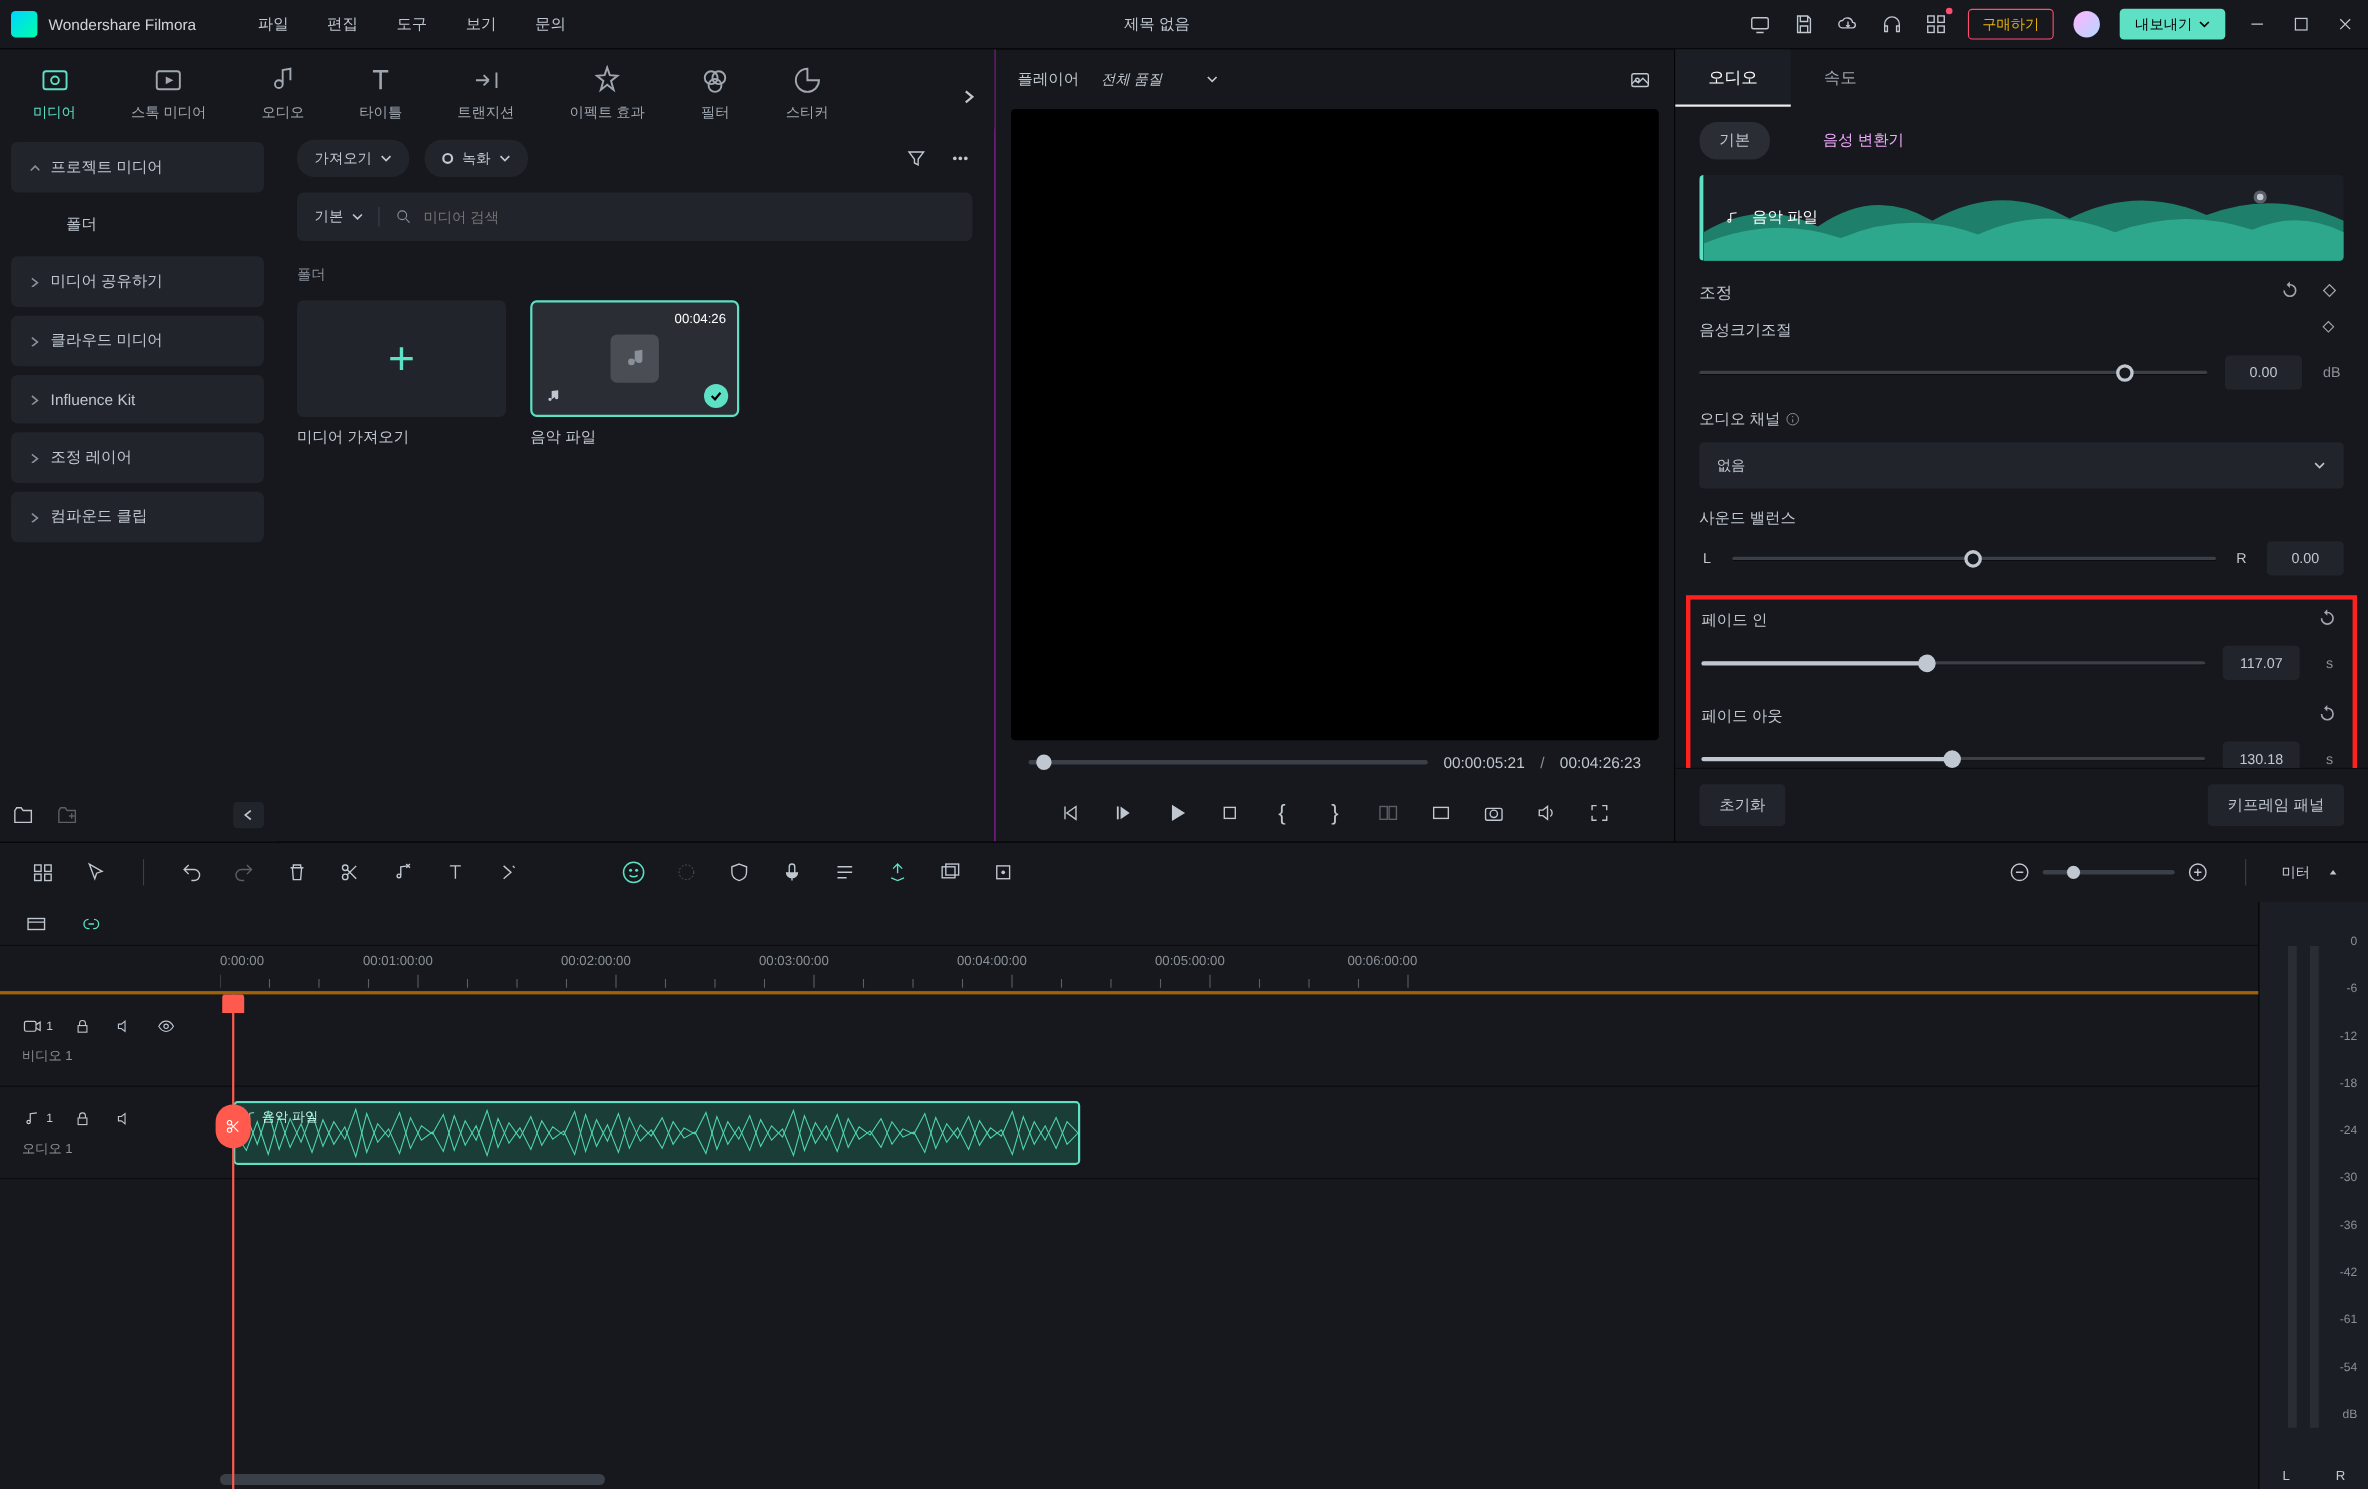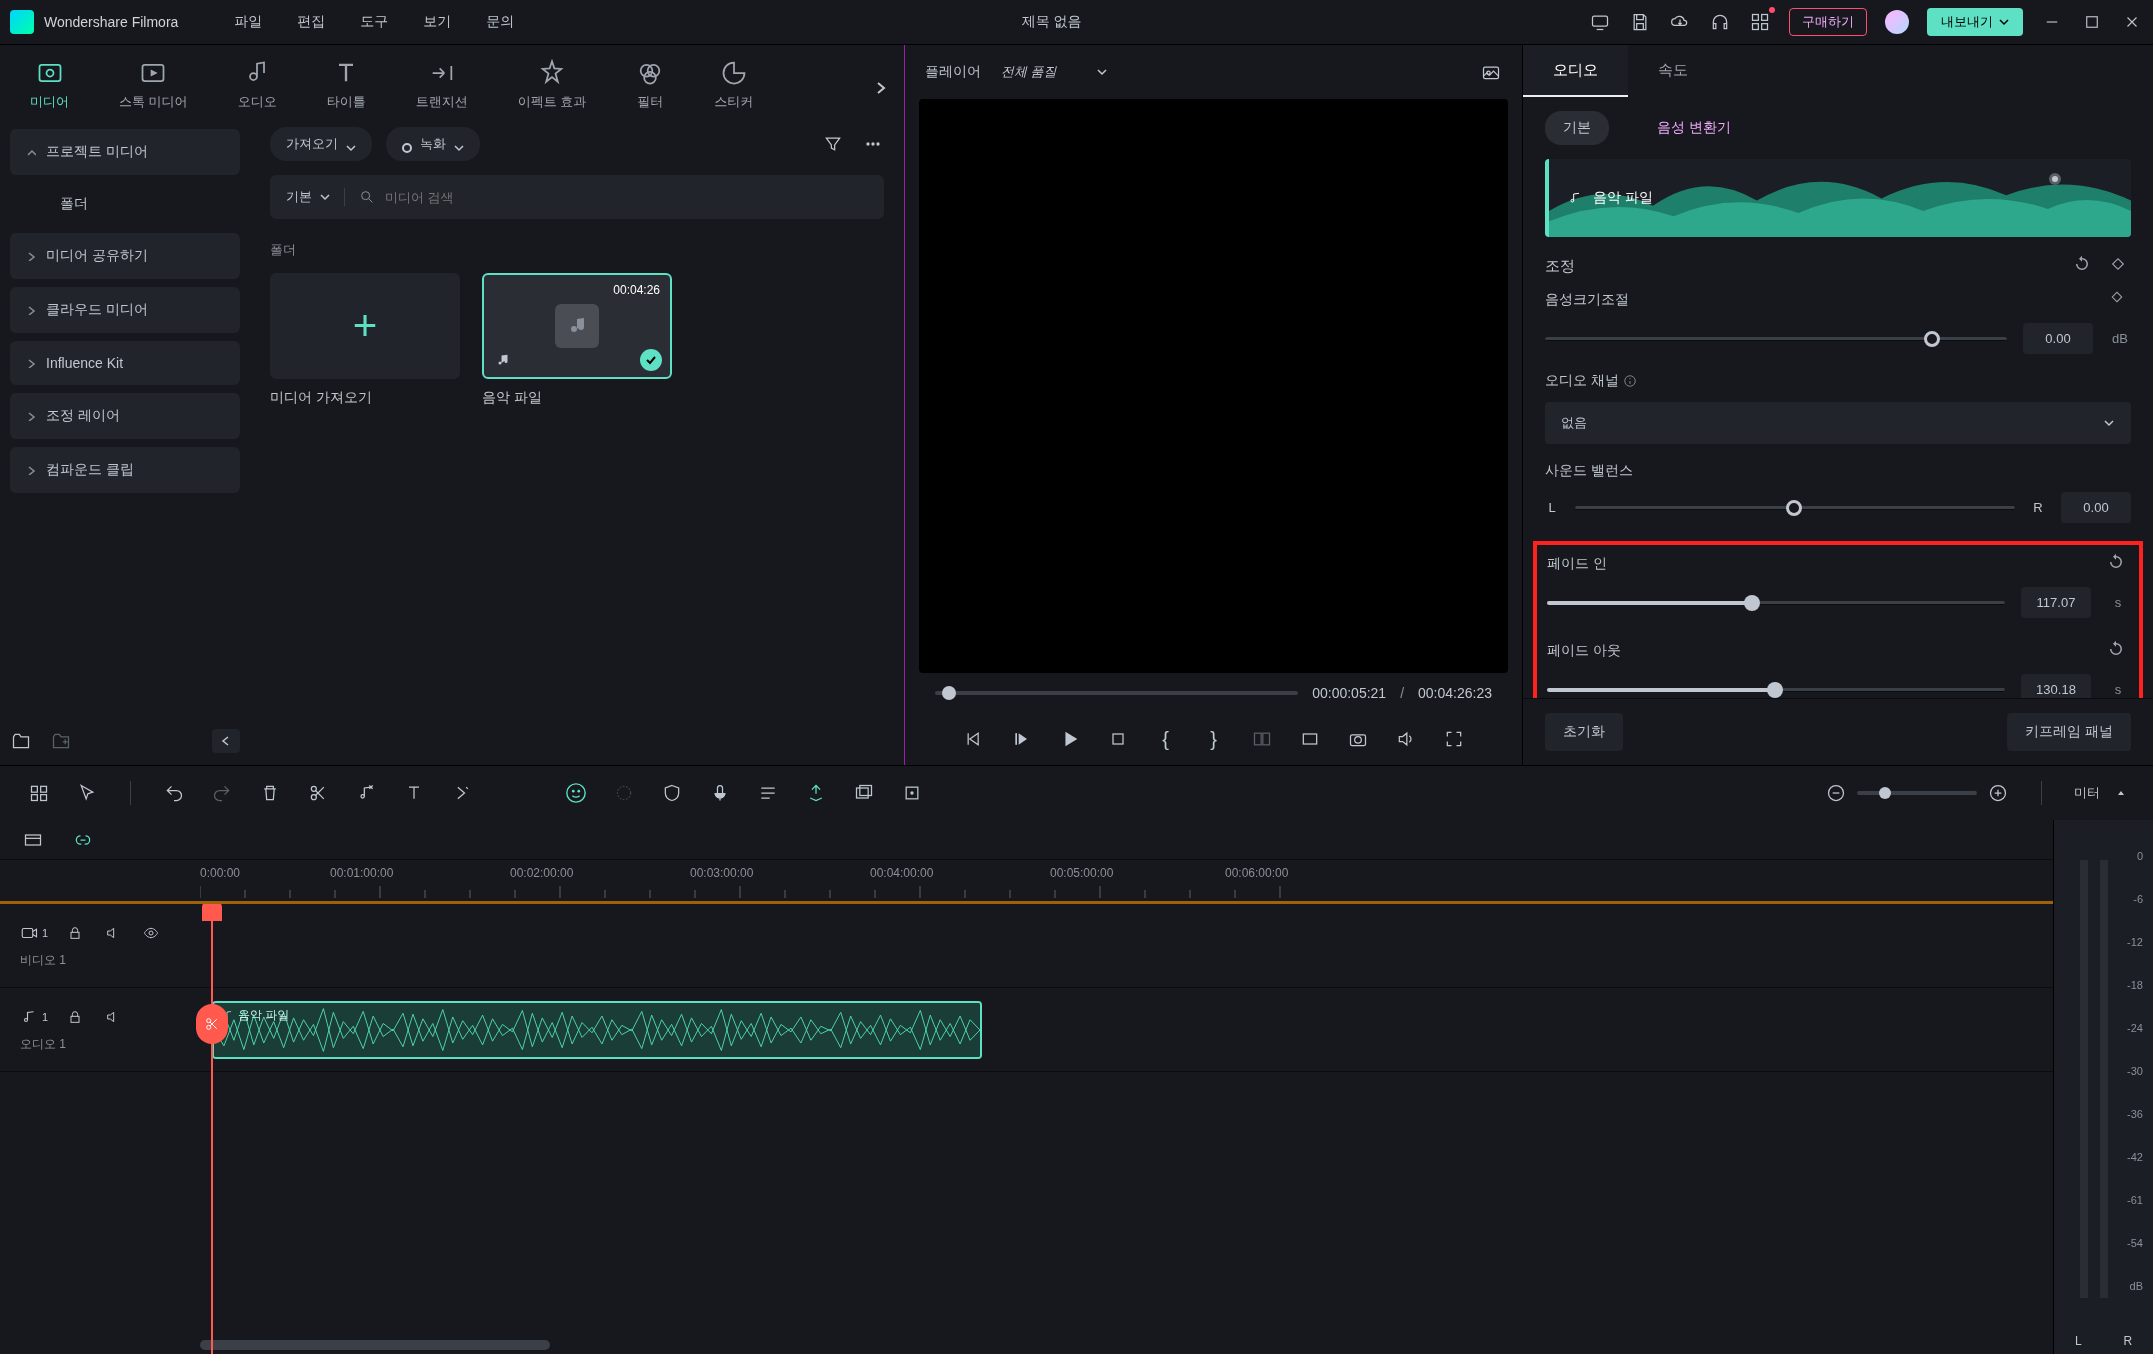--- a/index.html
+++ b/index.html
@@ -8,21 +8,21 @@
 
 
 .titlebar { height:45px; background:#16181d; display:flex; align-items:center; padding:0 10px; border-bottom:1px solid #000; }
 .titlebar .logo { width:24px; height:24px; background:linear-gradient(135deg,#00d4ff,#00ffaa); border-radius:4px; margin-right:10px; }
 .titlebar .appname { color:#d0d4da; margin-right:56px; font-size:14px; }
 .titlebar .menus { display:flex; gap:35px; }
 .titlebar .menus span { color:#c0c7d0; font-size:14px; cursor:pointer; }
 .titlebar .centertitle { flex:1; text-align:center; color:#c0c7d0; font-size:14px; }
 .titlebar .right { display:flex; align-items:center; gap:18px; }
 .ticon { width:22px; height:22px; display:inline-flex; align-items:center; justify-content:center; cursor:pointer; fill:#c0c7d0; stroke:#c0c7d0; }
-.btn-buy { border:1px solid #ff4d6d; color:#f0abfc; padding:4px 12px; border-radius:4px; font-size:13px; cursor:pointer; }
+.btn-buy { border:1px solid #ff4d6d; color:#eab308; padding:4px 12px; border-radius:4px; font-size:13px; cursor:pointer; }
 .avatar { width:24px; height:24px; border-radius:50%; background:linear-gradient(135deg,#ffb3ff,#b3d9ff); }
 .btn-export { background:#5ee0c4; color:#000; padding:5px 14px; border-radius:4px; font-size:13px; cursor:pointer; display:flex; align-items:center; gap:6px; }
 
 
 .midrow { display:flex; height:720px; }
 .leftpane { width:905px; display:flex; flex-direction:column; border-right:1px solid #a21caf; }
 .tabs { display:flex; align-items:center; padding:8px 20px 0 20px; gap:30px; background:#16181d; position:relative; }
 .tab { display:flex; flex-direction:column; align-items:center; gap:6px; cursor:pointer; padding:6px 10px; color:#a0a6b0; }
 .tab.active { color:#5ee0c4; }
 .tab svg { width:28px; height:28px; fill:currentColor; }
@@ -31,21 +31,21 @@
 
 .leftbody { display:flex; flex:1; }
 .sidebar { width:250px; padding:12px 10px; background:#16181d; display:flex; flex-direction:column; gap:8px; position:relative; }
 .side-item { background:#21242b; padding:14px 16px; border-radius:6px; display:flex; align-items:center; gap:10px; cursor:pointer; color:#c0c7d0; font-size:14px; }
 .side-folder { padding:12px 16px 12px 50px; color:#c0c7d0; font-size:14px; cursor:pointer; }
 .sidebar-bottom { position:absolute; bottom:12px; left:10px; right:10px; display:flex; align-items:center; gap:18px; }
 .sidebar-bottom .collapse { margin-left:auto; background:#21242b; width:28px; height:24px; display:flex; align-items:center; justify-content:center; border-radius:4px; cursor:pointer; }
 
 .mediapanel { flex:1; padding:10px 20px; }
 .media-topbar { display:flex; align-items:center; gap:14px; }
-.pill { background:#21242b; padding:8px 16px; border-radius:16px; display:flex; align-items:flex-end; gap:8px; cursor:pointer; font-size:13px; }
+.pill { background:#21242b; padding:8px 16px; border-radius:16px; display:flex; align-items:center; gap:8px; cursor:pointer; font-size:13px; }
 .media-topbar .right-icons { margin-left:auto; display:flex; gap:18px; }
 .searchrow { margin-top:14px; background:#21242b; border-radius:6px; display:flex; align-items:center; padding:0 16px; height:44px; }
 .searchrow .basic { display:flex; align-items:center; gap:8px; padding-right:14px; border-right:1px solid #3a3f48; margin-right:14px; cursor:pointer; font-size:13px; }
 .searchrow input { background:none; border:none; outline:none; color:#c0c7d0; flex:1; font-size:13px; }
 .folderlabel { margin-top:22px; color:#8a9099; font-size:13px; }
 .mediagrid { display:flex; gap:22px; margin-top:14px; }
 .mediaslot { width:190px; }
 .mediaslot .thumb { width:190px; height:106px; background:#21242b; border-radius:6px; display:flex; align-items:center; justify-content:center; position:relative; cursor:pointer; }
 .mediaslot .thumb.selected { border:2px solid #5ee0c4; background:#2a2d34; }
 .mediaslot .thumb .plus { font-size:42px; color:#5ee0c4; font-weight:200; }

